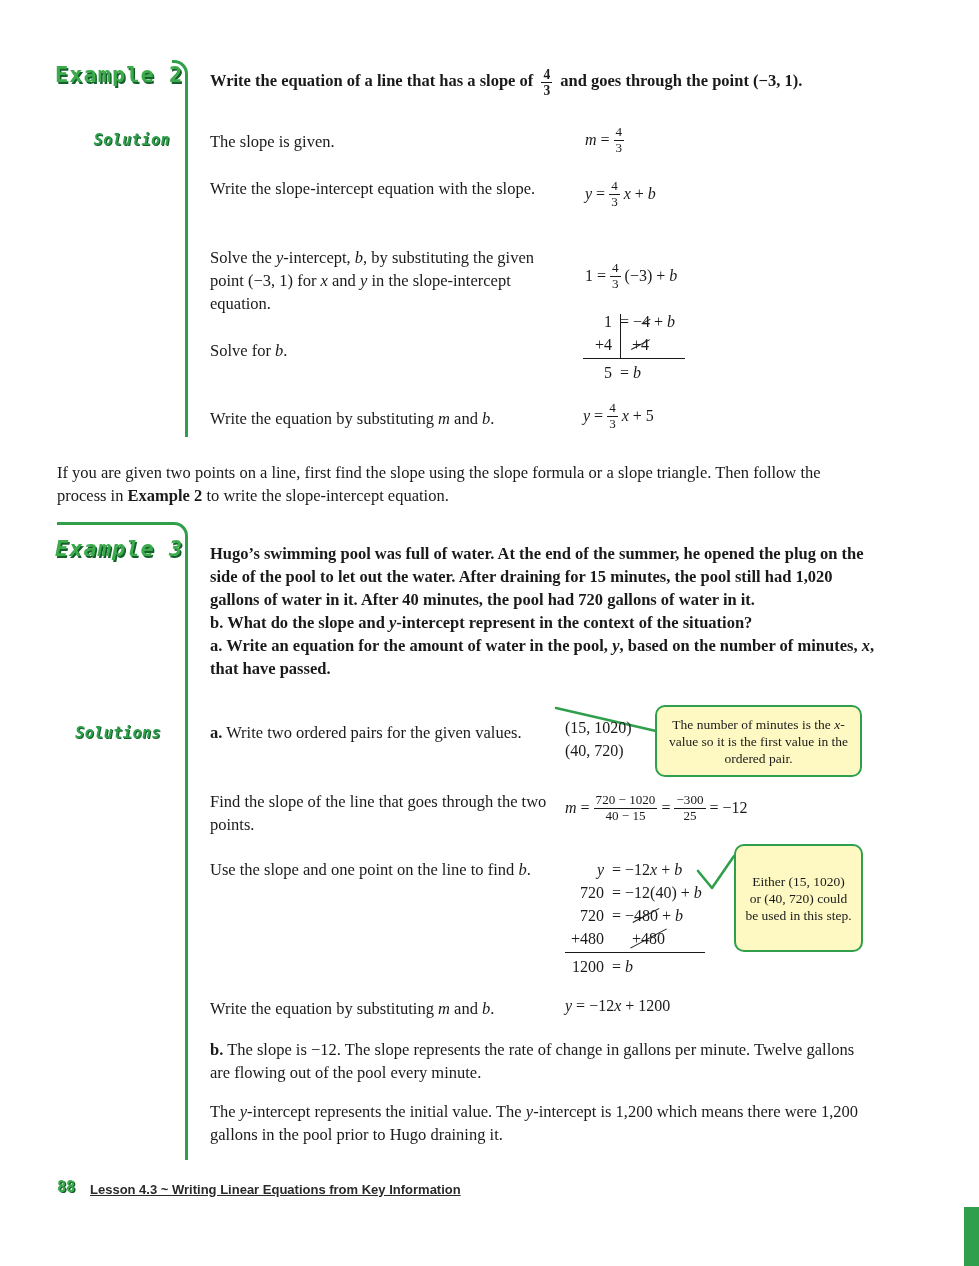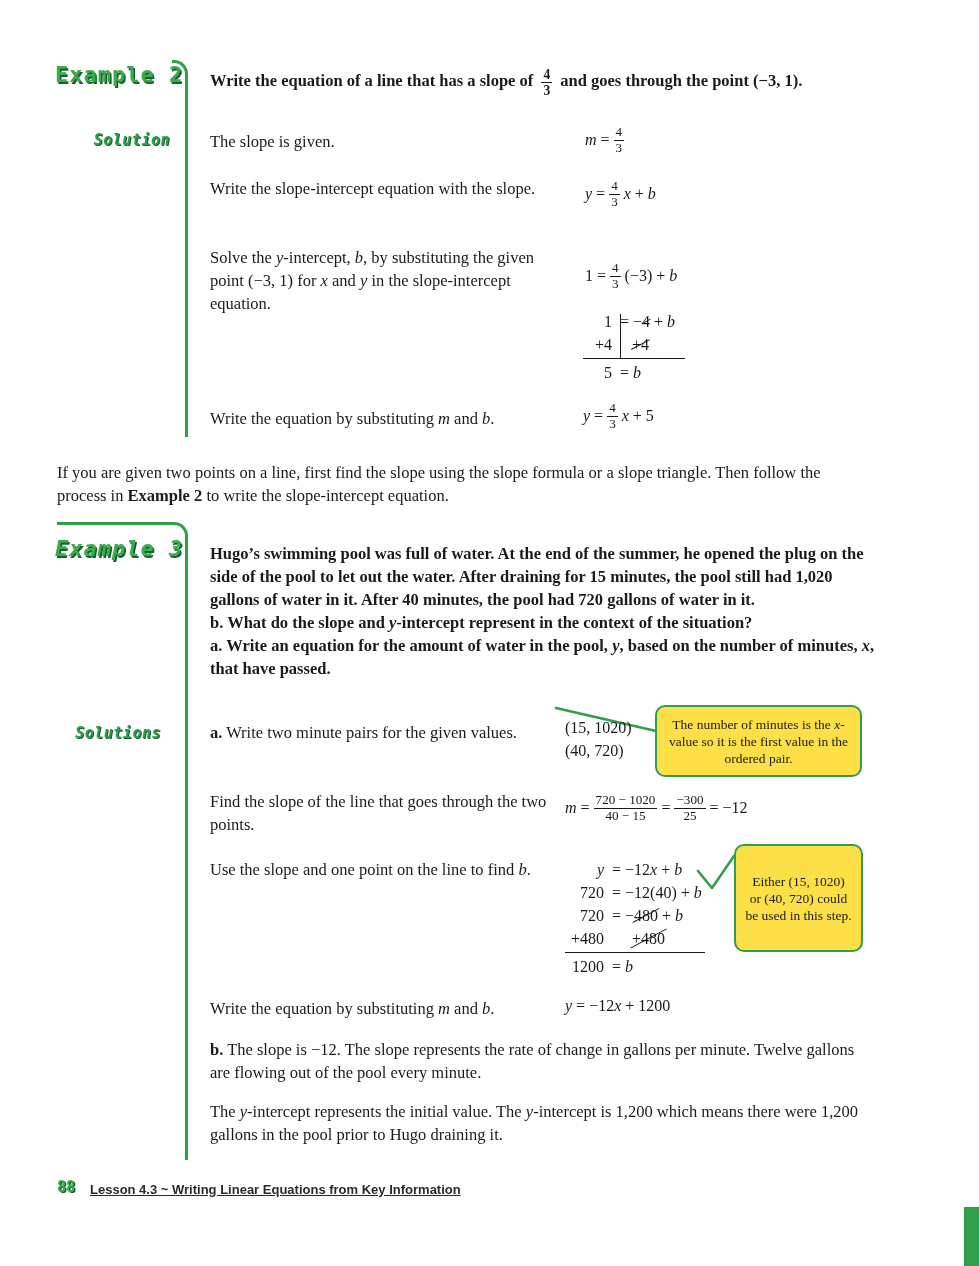--- a/index.html
+++ b/index.html
@@ -22,21 +22,21 @@
   .work{position:absolute;font-size:16px;line-height:23px;white-space:nowrap;}
   .wrow{display:flex;}
   .wl{display:inline-block;text-align:right;padding-right:5px;}
   .w2 .wl{width:34px;}
   .w3 .wl{width:44px;}
   .wr{padding-left:3px;}
   .ml12{margin-left:12px;}
   .ml20{margin-left:20px;}
   .wline{border-top:1.4px solid var(--ink);margin:2px 0;}
   .vbar{position:absolute;border-left:1.4px solid var(--ink);}
-  .callout{position:absolute;border:2.5px solid var(--green);border-radius:10px;background:#fde047;font-size:13.5px;line-height:17px;text-align:center;display:flex;align-items:center;justify-content:center;padding:6px 9px;}
+  .callout{position:absolute;border:2.5px solid var(--green);border-radius:10px;background:#fef9c3;font-size:13.5px;line-height:17px;text-align:center;display:flex;align-items:center;justify-content:center;padding:6px 9px;}
   .overlay{position:absolute;left:0;top:0;pointer-events:none;}
   .conn{stroke:var(--green);stroke-width:2.6;fill:none;stroke-linecap:round;stroke-linejoin:round;}
   .page-num{position:absolute;font-family:"DejaVu Sans Mono",monospace;font-weight:bold;font-size:15px;color:var(--label-green);text-shadow:1.4px 1.4px 0 var(--label-shadow);}
   .lesson{position:absolute;font-family:"Liberation Sans",sans-serif;font-weight:bold;font-size:13px;color:#2a2a2a;}
   .deco-bar{position:absolute;background:var(--green);}
 </style>
 </head>
 <body>
 
 <div class="page">
@@ -79,20 +79,21 @@
   <div class="body-text" style="left:210px;top:246px;width:345px;"><span>Solve the </span><span class="it">y</span><span>-intercept, </span><span class="it">b</span><span>, by substituting the given point (−3, 1) for </span><span class="it">x</span><span> and </span><span class="it">y</span><span> in the slope-intercept equation.</span></div>
   <div class="math" style="left:585px;top:258px;height:36px;">
     <span><span>1 = </span></span>
     <span class="frac">
         <span class="fnum">4</span>
         <span class="fden">3</span>
       </span>
     <span><span>(−3) + </span><span class="it">b</span></span>
   </div>
 
+  <div class="body-text" style="left:210px;top:339px;width:345px;"><span>Solve for </span><span class="it">b</span><span>.</span></div>
   <div class="work w2" style="left:583px;top:310px;">
     <div class="wrow">
         <span class="wl"><span>1</span></span>
         <span class="wr"><span>= −</span><span class="cancel">4</span><span> + </span><span class="it">b</span></span>
       </div>
     <div class="wrow">
         <span class="wl"><span>+4</span></span>
         <span class="wr ml12"><span class="cancel">+4</span></span>
       </div>
     <div class="wline" style="width:102px;"></div>
@@ -119,21 +120,21 @@
   <div class="ex-label" style="left:55px;top:536px;font-style:italic;">Example 3</div>
 
   <div class="body-text bold" style="left:210px;top:542px;width:665px;">
     <div><span>Hugo’s swimming pool was full of water. At the end of the summer, he opened the plug on the side of the pool to let out the water. After draining for 15 minutes, the pool still had 1,020 gallons of water in it. After 40 minutes, the pool had 720 gallons of water in it.</span></div>
     <div><span>b.  What do the slope and </span><span class="it">y</span><span>-intercept represent in the context of the situation?</span></div>
     <div><span>a.  Write an equation for the amount of water in the pool, </span><span class="it">y</span><span>, based on the number of minutes, </span><span class="it">x</span><span>, that have passed.</span></div>
   </div>
 
   <div class="sol-label" style="left:11px;top:724px;width:150px;">Solutions</div>
 
-  <div class="body-text" style="left:210px;top:721px;width:330px;"><span class="bd">a.</span><span> Write two minute pairs for the given values.</span></div>
+  <div class="body-text" style="left:210px;top:721px;width:330px;"><span class="bd">a.</span><span> Write two ordered pairs for the given values.</span></div>
   <div class="math" style="left:565px;top:719px;">
       <span>(15, 1020)</span>
     </div>
   <div class="math" style="left:565px;top:742px;">
       <span>(40, 720)</span>
     </div>
 
   <div class="callout" style="left:655px;top:705px;width:207px;height:72px;">
     <span><span>The number of minutes is the </span><span class="it">x</span><span>-value so it is the first value in the ordered pair.</span></span>
   </div>

